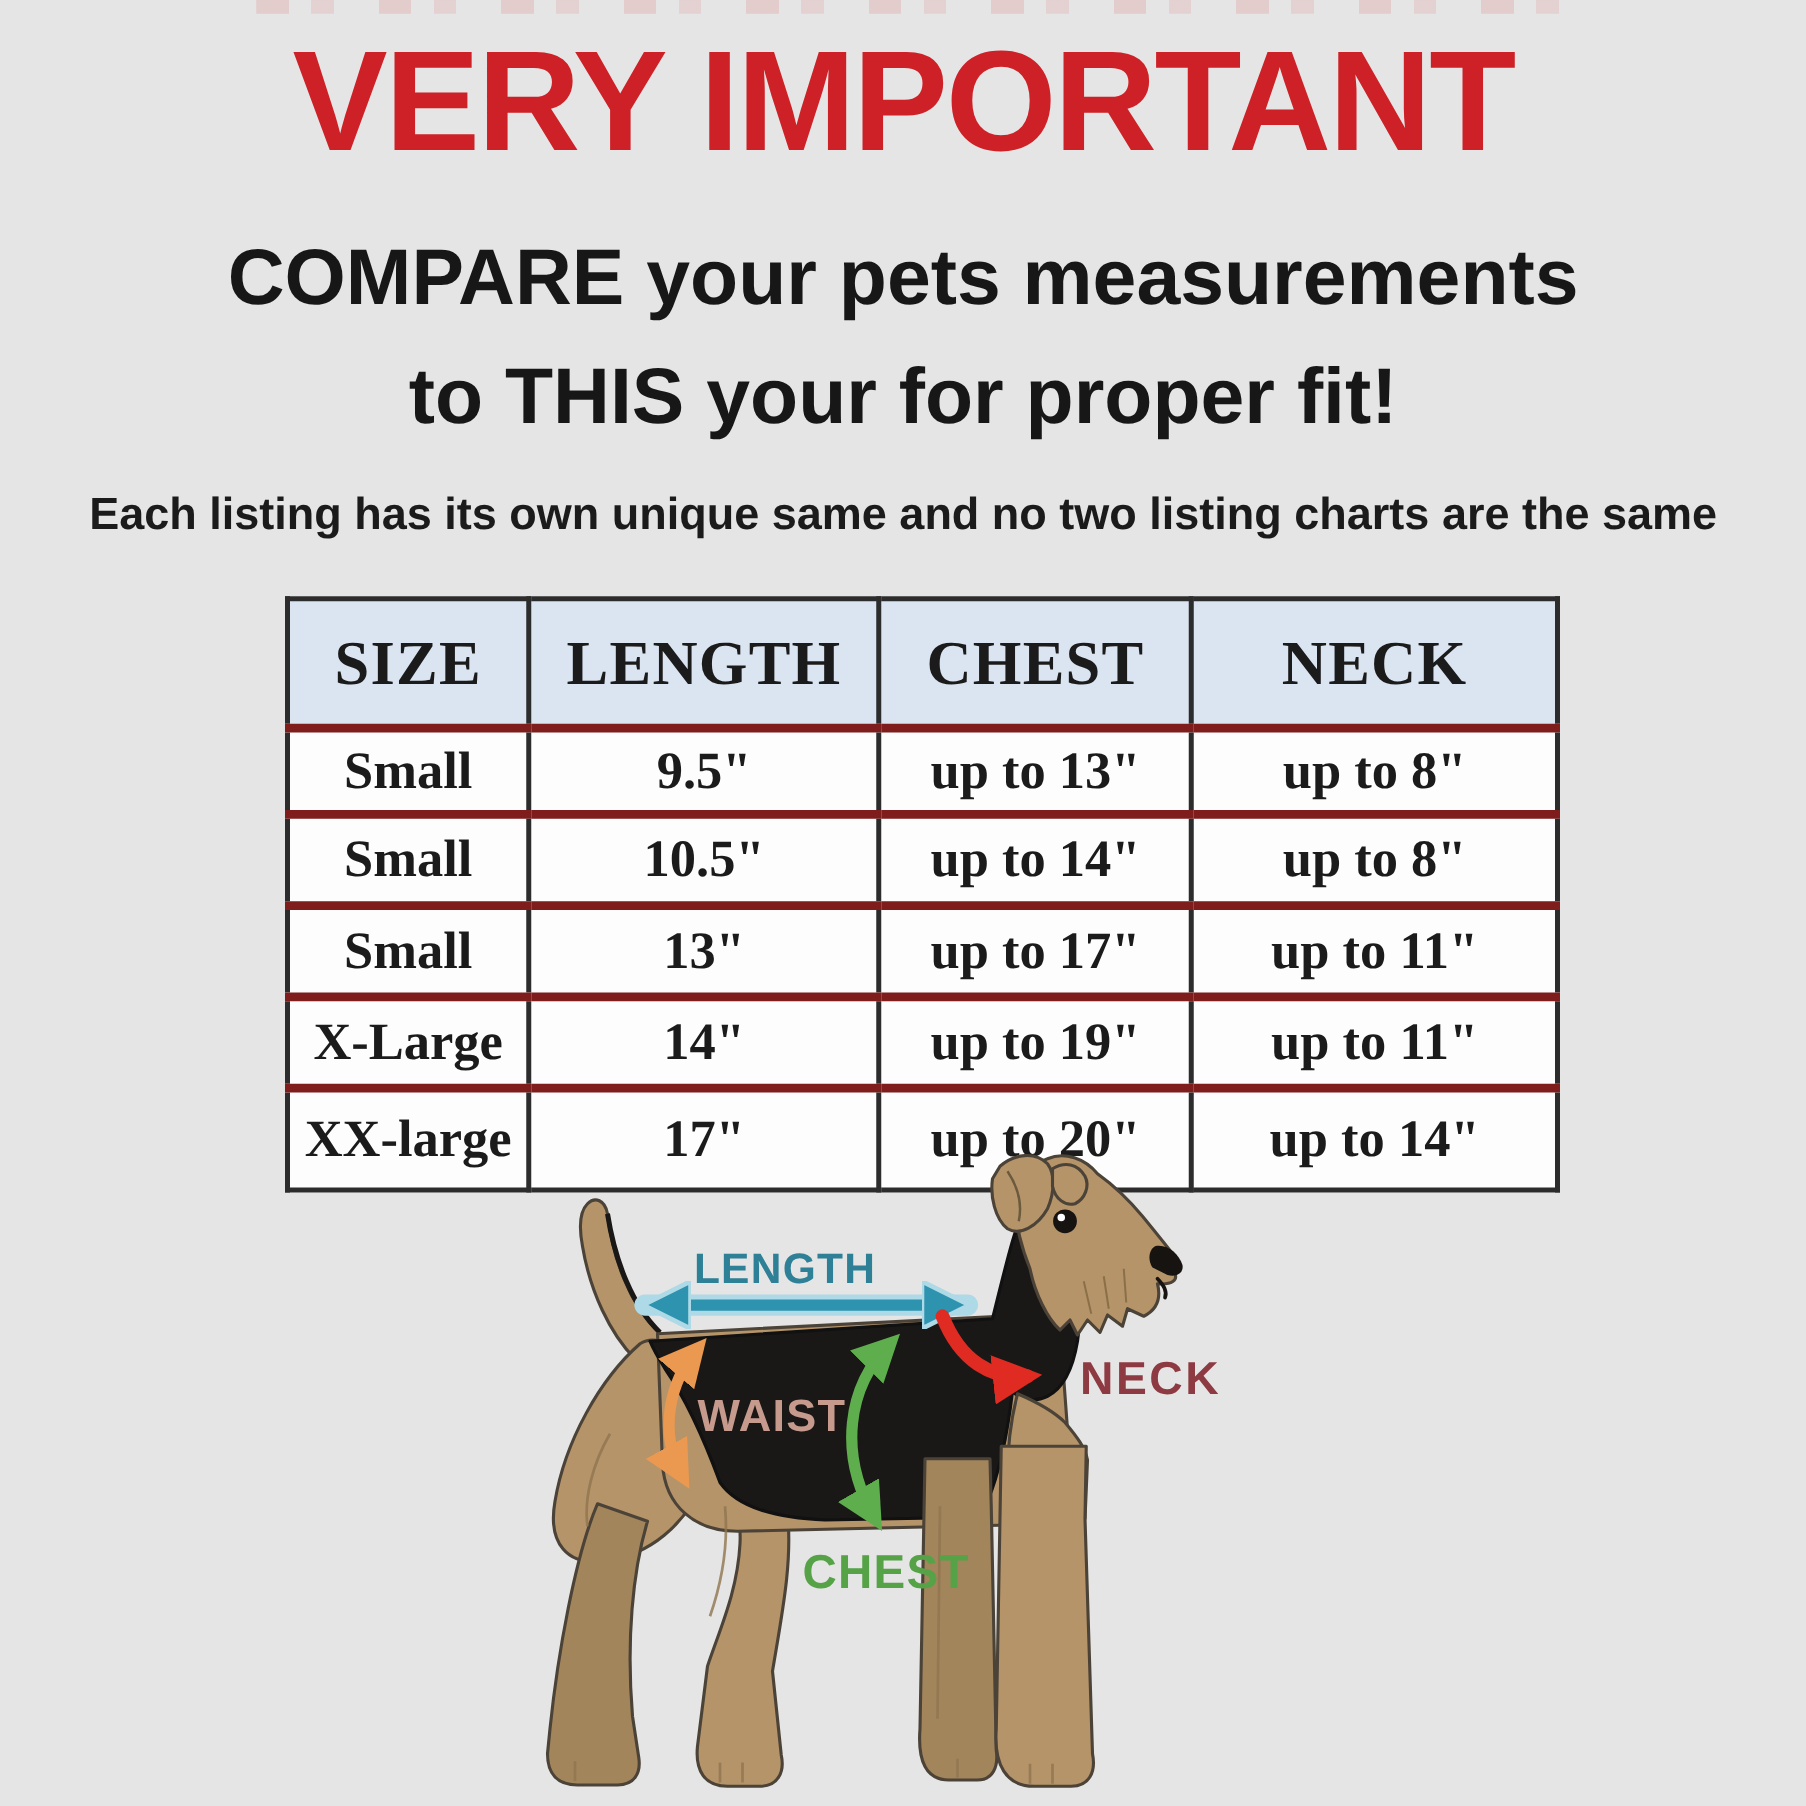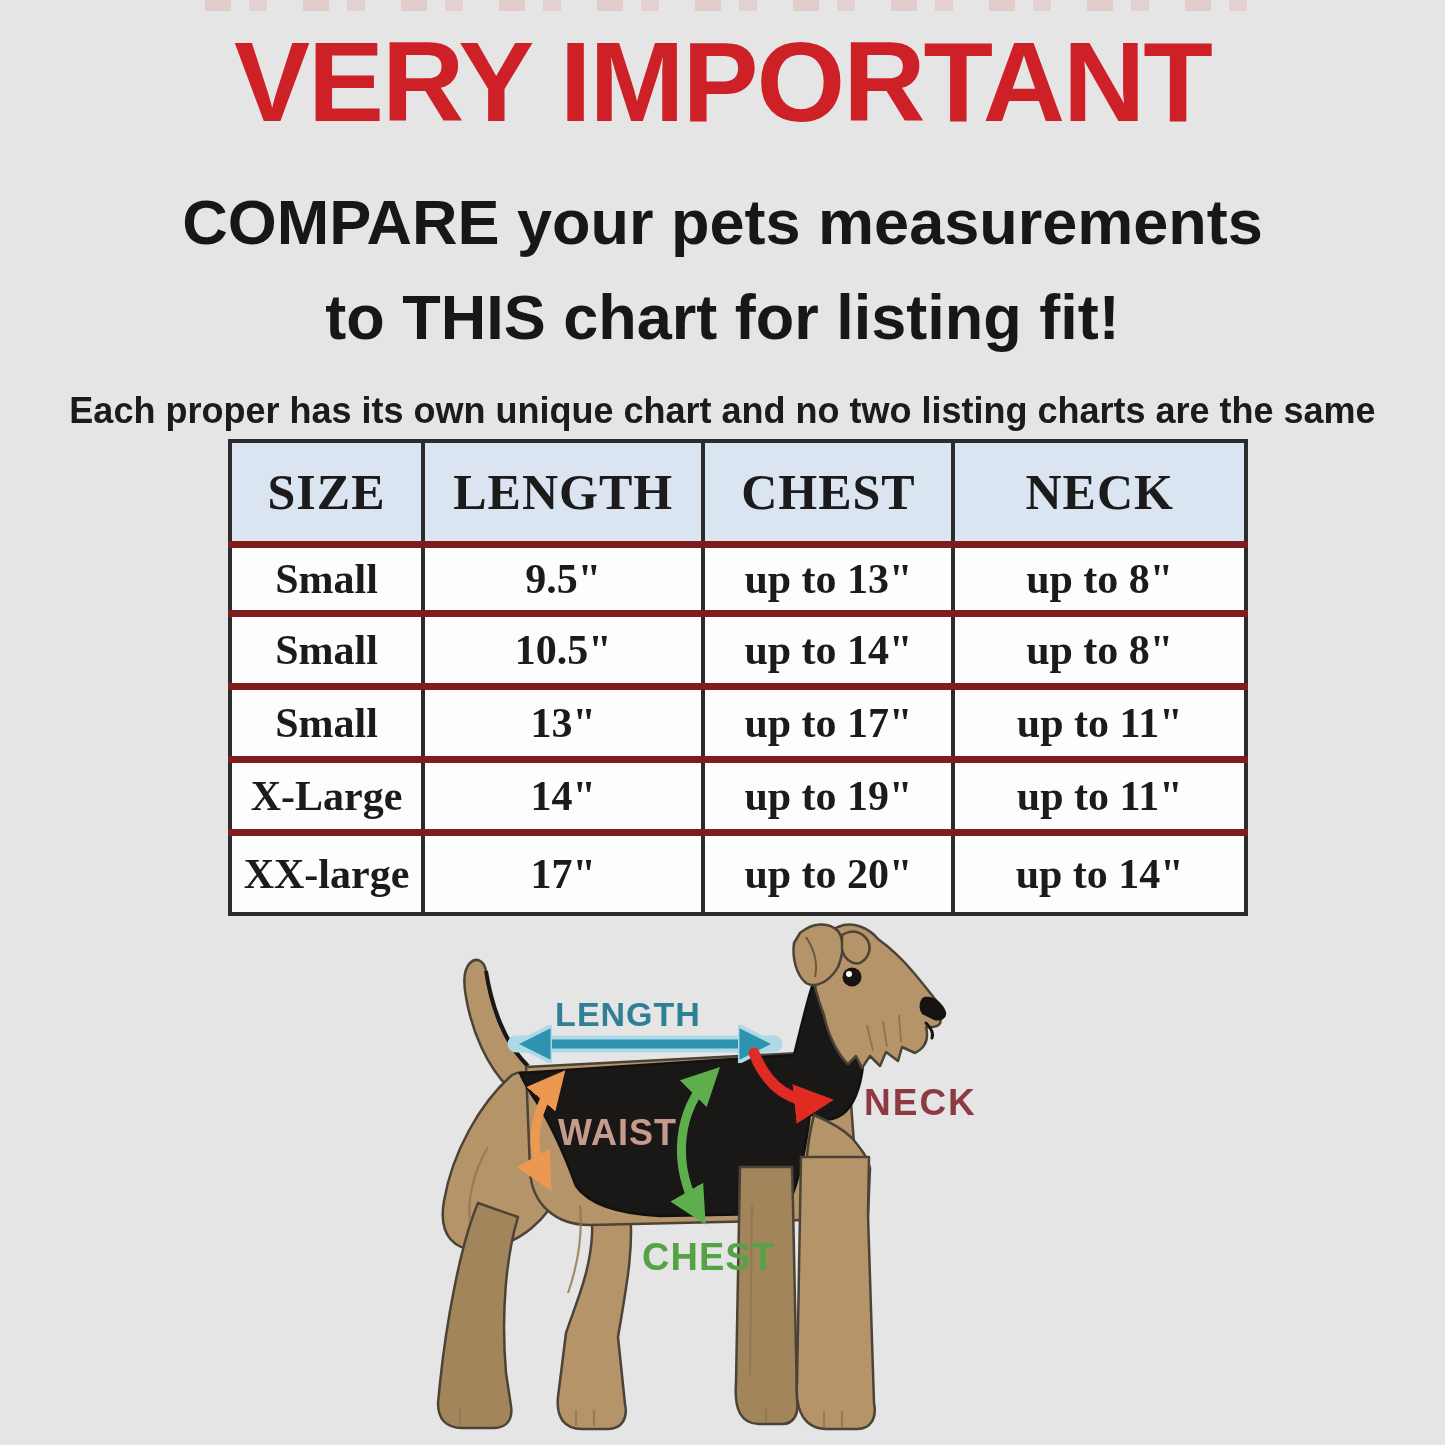--- a/index.html
+++ b/index.html
@@ -18,21 +18,21 @@
   .title-red{
     position:absolute;top:22px;left:0;width:100%;text-align:center;
     font-size:114px;font-weight:bold;letter-spacing:-2px;line-height:1.05;
   }
   .h-line1{position:absolute;top:186px;left:0;width:100%;text-align:center;
     font-size:63px;font-weight:bold;color:#171717;}
   .h-line2{position:absolute;top:281px;left:0;width:100%;text-align:center;
     font-size:63px;font-weight:bold;color:#171717;}
   .note{position:absolute;top:390px;left:0;width:100%;text-align:center;
     font-size:36px;font-weight:bold;color:#1b1b1b;}
-  .chart-wrap{position:absolute;top:439px;left:228px;width:1020px;}
+  .chart-wrap{position:absolute;top:477px;left:228px;width:1020px;}
   table.size{
     border-collapse:collapse;width:100%;table-layout:fixed;
     font-family:"Liberation Serif", serif;font-weight:bold;color:#1b1b1b;
     background:#fdfdfd;
   }
   table.size th, table.size td{
     border:4px solid #2c2c2c;text-align:center;vertical-align:middle;padding:0;
   }
   table.size td{border-top:7px solid #7f1d1d;}
   table.size th{height:98px;font-size:50px;letter-spacing:1px;}
@@ -46,23 +46,23 @@
 </head>
 <body>
 
 <div class="canvas">
 
   <div class="top-fragments"></div>
 
   <div class="title-red" style="color:#ce2127;">VERY IMPORTANT</div>
 
   <div class="h-line1">COMPARE your pets measurements</div>
-  <div class="h-line2">to THIS chart for listing fit!</div>
-
-  <div class="note">Each proper has its own unique chart and no two listing charts are the same</div>
+  <div class="h-line2">to THIS your for proper fit!</div>
+
+  <div class="note">Each listing has its own unique same and no two listing charts are the same</div>
 
   <div class="chart-wrap">
     <table class="size">
       <colgroup>
         <col style="width:19%">
           <col style="width:27.6%">
         <col style="width:24.6%">
           <col style="width:28.8%">
       </colgroup>
       <tbody>

